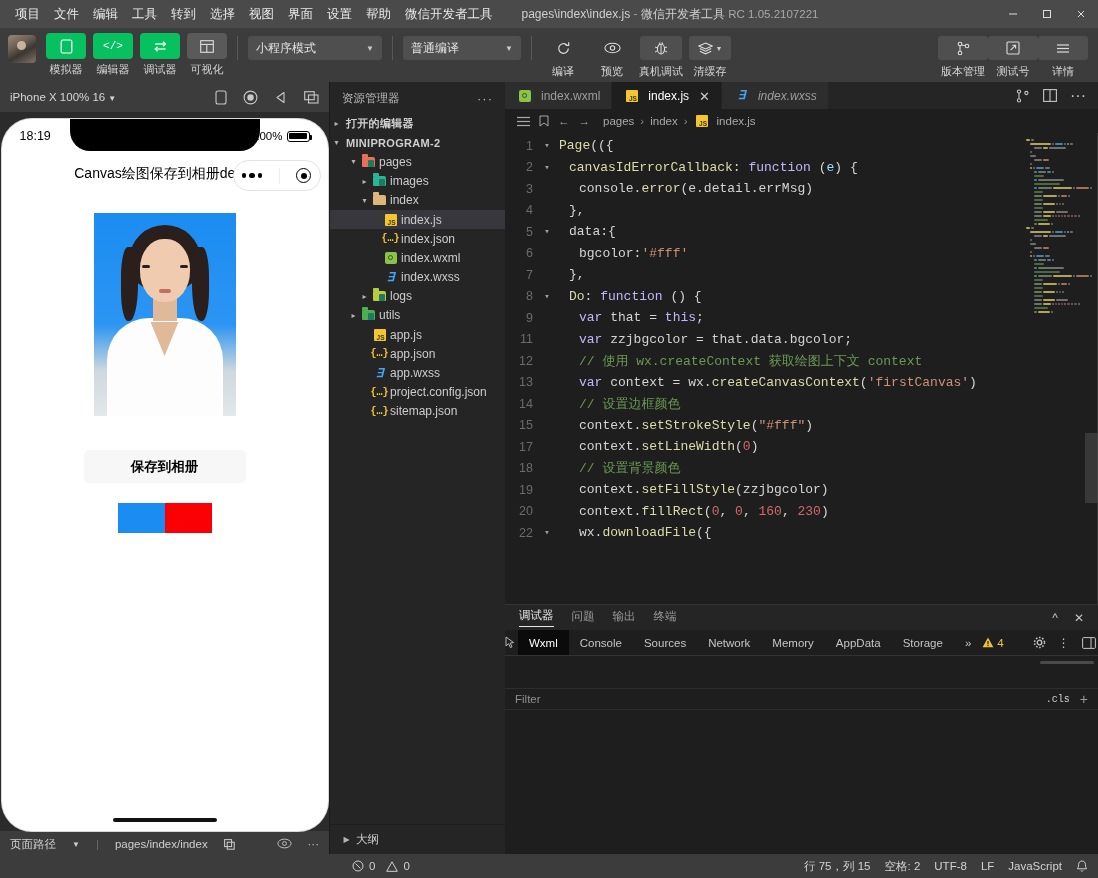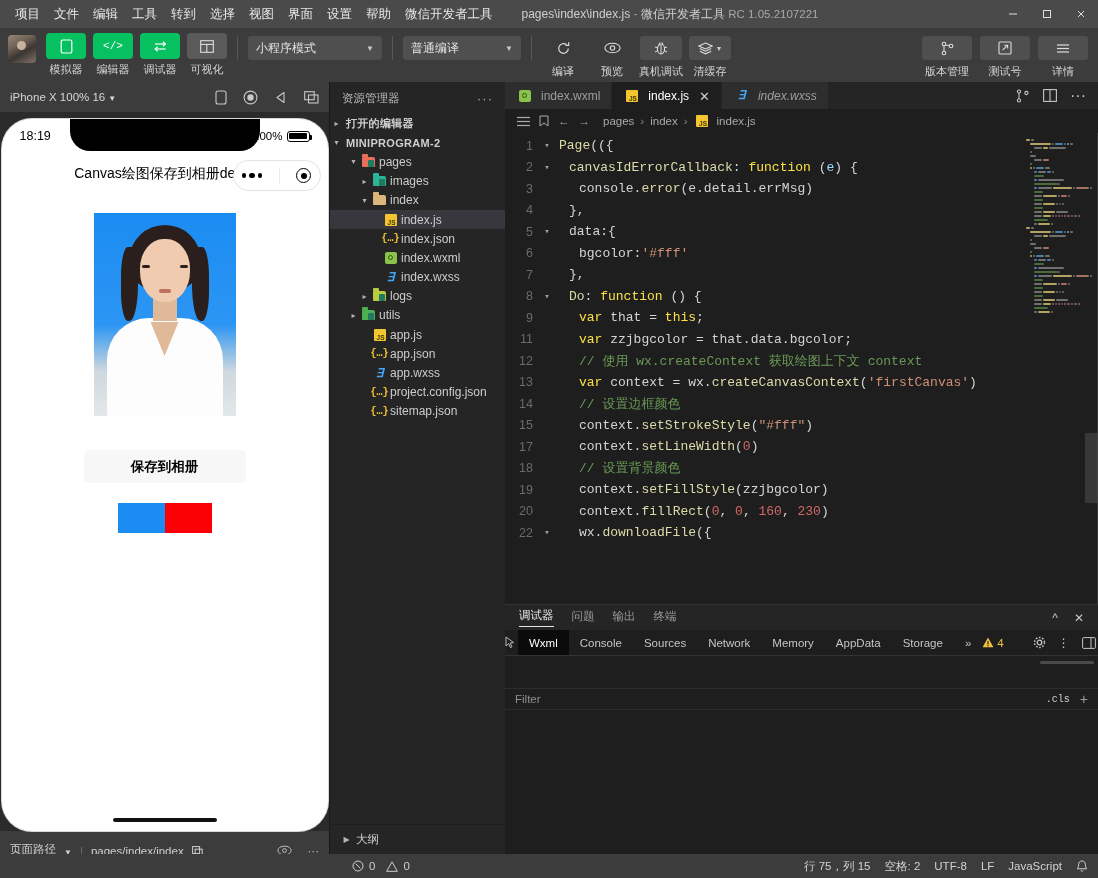--- a/index.html
+++ b/index.html
@@ -52,21 +52,21 @@
   }
   .tbsel .caret { font-size: 8px; color: #c9c9c9; }
   .vsep { width: 1px; height: 24px; background: #575757; margin: 3px 10px 0 10px; }
   .iconbtn { display: flex; flex-direction: column; align-items: center; width: 42px; }
   .iconbtn .ic {
     width: 42px; height: 24px; border-radius: 3px; background: #4f4f4f; display: flex;
     align-items: center; justify-content: center; color: #dcdcdc; margin-top: 3px;
   }
   .iconbtn .lbl { font-size: 11px; color: #d6d6d6; margin-top: 4px; white-space: nowrap; }
   .iconbtn.nobg .ic { background: transparent; }
-  .toolbar-right { margin-left: auto; display: flex; gap: 8px; }
+  .toolbar-right { margin-left: auto; display: flex; }
 
   
   .body { flex: 1; display: flex; min-height: 0; }
 
   
   .sim-col { width: 330px; flex: 0 0 330px; background: #2b2b2b; display: flex; flex-direction: column; border-right:1px solid #1a1a1a;}
   .sim-bar { height: 30px; flex: 0 0 30px; background: #3c3c3c; display: flex; align-items: center; padding: 0 10px; }
   .sim-device { font-size: 11.5px; color: #d6d6d6; }
   .sim-device .caret { font-size: 8px; margin-left: 3px; }
   .sim-bar-icons { margin-left: auto; display: flex; gap: 16px; align-items: center; color: #c8c8c8; }
@@ -109,21 +109,21 @@
   .photo .neck{position:absolute;left:50%;transform:translateX(-50%);top:84px;width:24px;height:24px;background:#e0b999;}
   .photo .shirt{position:absolute;left:50%;transform:translateX(-50%);bottom:0;width:116px;height:98px;border-radius:42px 42px 0 0;background:#fdfdfd;}
   .photo .vneck{position:absolute;left:50%;transform:translateX(-50%);bottom:60px;width:28px;height:34px;background:#e0b999;clip-path:polygon(0 0,100% 0,50% 100%);}
   .savebtn {
     margin-top: 34px; width: 162px; height: 33px; background: #f7f7f7; border-radius: 5px;
     display: flex; align-items: center; justify-content: center; font-size: 13.5px; color: #000; font-weight: 700;
   }
   .swatches { margin-top: 20px; display: flex; }
   .sw { width: 47px; height: 30px; }
   .homebar { position: absolute; bottom: 9px; left: 50%; transform: translateX(-50%); width: 104px; height: 4px; border-radius: 3px; background: #111; }
-  .sim-footer { height: 26px; flex: 0 0 26px; background: #3c3c3c; display: flex; align-items: flex-end; padding: 0 10px; font-size: 11.5px; color: #cfcfcf; gap: 8px; }
+  .sim-footer { height: 26px; flex: 0 0 26px; background: #3c3c3c; display: flex; align-items: center; padding: 0 10px; font-size: 11.5px; color: #cfcfcf; gap: 16px; }
   .sim-footer .fsep { color: #6a6a6a; }
   .sim-footer .fright { margin-left: auto; display: flex; gap: 16px; color: #bdbdbd; }
 
   
   .explorer { width: 175px; flex: 0 0 175px; background: #252526; display: flex; flex-direction: column; }
   .ex-head { height: 32px; display: flex; align-items: center; padding: 0 12px; color: #bbbbbb; font-size: 11.5px; }
   .ex-head .dots { margin-left: auto; letter-spacing: 1px; font-size: 13px; }
   .ex-tree { flex: 1; overflow: hidden; font-size: 12px; color: #cccccc; }
   .trow { height: 19.2px; display: flex; align-items: center; white-space: nowrap; padding-right: 4px; }
   .trow.active { background: #37373d; }
@@ -157,21 +157,21 @@
   .tabbar-right { margin-left: auto; display: flex; align-items: center; gap: 13px; padding: 0 12px; color: #c5c5c5; }
   .breadcrumb { height: 24px; flex:0 0 24px; background: #1e1e1e; display: flex; align-items: center; gap: 9px; padding: 0 12px; font-size: 11.5px; color: #a9a9a9; }
   .breadcrumb .bsep { color: #8a8a8a; }
   .code-area { flex: 1; position: relative; overflow: hidden; font-family: "Liberation Mono", "DejaVu Sans Mono", monospace; }
   .code-lines { padding-top: 2px; }
   .cl { height: 21.5px; display: flex; align-items: center; white-space: pre; font-size: 13px; }
   .ln { width: 34px; flex:0 0 34px; text-align: right; color: #6b6b6b; font-size: 12.5px; padding-right: 6px; font-family:"Liberation Sans",sans-serif;}
   .fold { width: 16px; flex:0 0 16px; text-align: center; color: #a0a0a0; font-size: 9px; }
   .gutterline { width: 10px; flex:0 0 10px; }
   .ctext { color: #d4d4d4; }        
-  .k-var { color: #fde047; }       
+  .k-var { color: #c4b5fd; }       
   .k-str { color: #ce9178; }       
   .k-cmt { color: #6a9955; }       
   .k-prop { color: #9cdcfe; }
   .k-yel { color: #dcdcaa; }
   .k-redn{ color: #d16969; }
   .indent-guide { border-left: 1px solid #404040; }
   .minimap { position: absolute; right: 0; top: 0; width: 78px; height: 100%; background: #1e1e1e; overflow: hidden; }
   .mm-line { height: 3px; display: flex; gap: 1px; margin-bottom: 1px; }
   .mm-seg { height: 2px; border-radius: 1px; }
   .scroll-v { position:absolute; right:0; top:300px; width:13px; height:70px; background:#4f4f4f; opacity:.55; }

